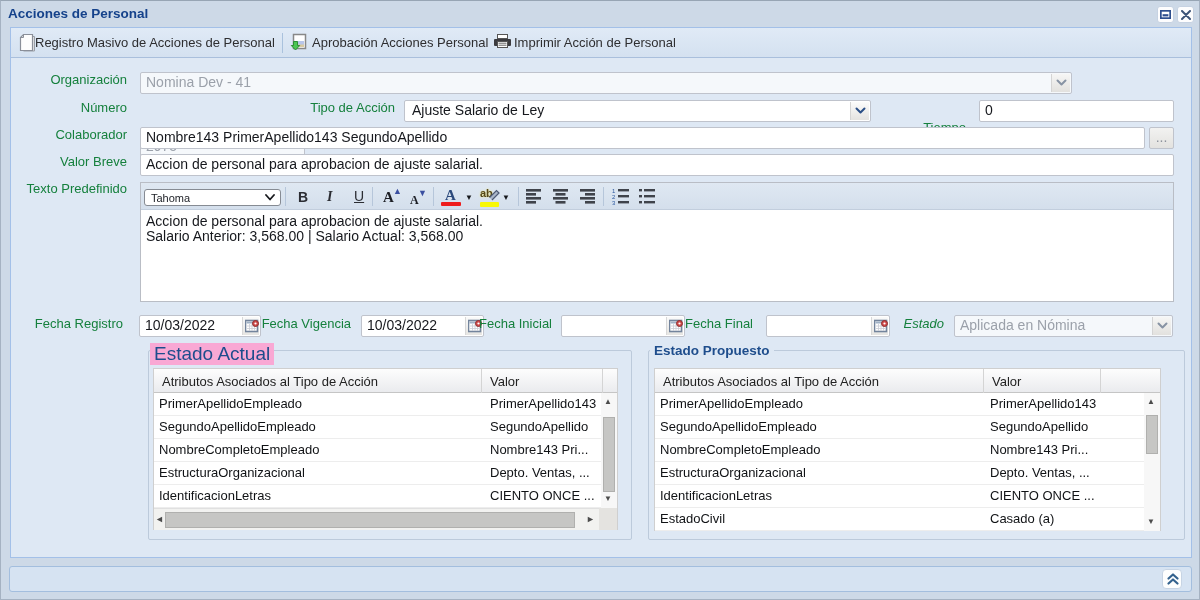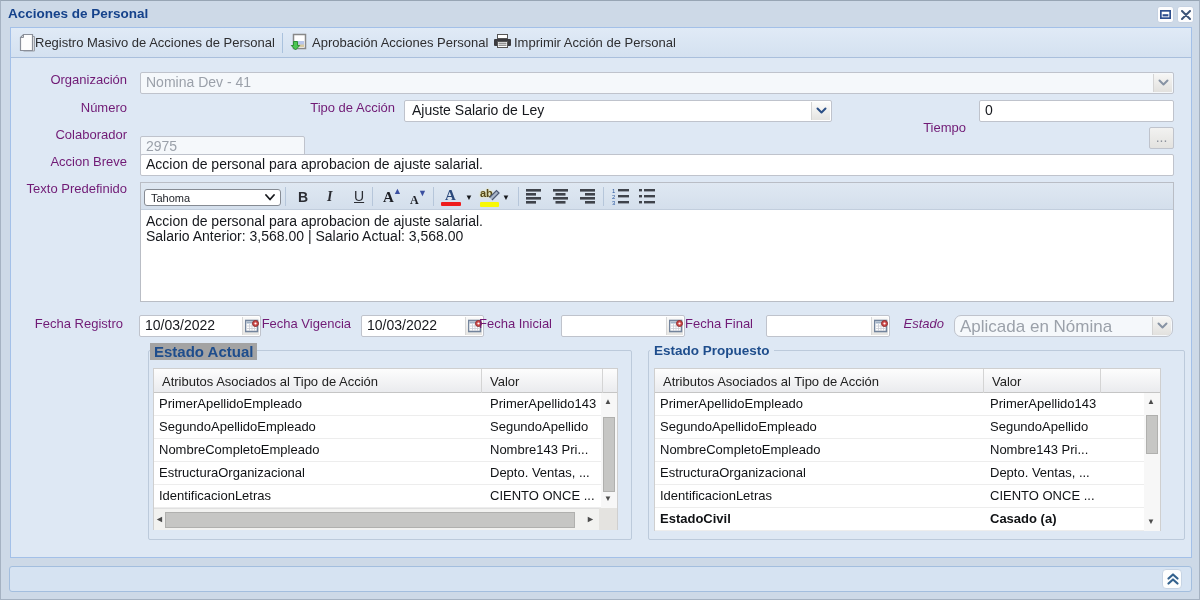--- a/index.html
+++ b/index.html
@@ -25,21 +25,21 @@
   position:absolute; left:9px; top:26px; width:1182px; height:531px;
   border:1px solid #a3c0e8; background:#dee8f4;
 }
 #toolbar {
   position:absolute; left:0; top:0; width:1180px; height:30px;
   background:linear-gradient(#e0eaf6,#d4e1f0);
   border-bottom:1px solid #a9bfdc;
 }
 .tbtext { position:absolute; top:7px; font-size:13px; color:#2e2e30; }
 .tbsep { position:absolute; top:5px; width:1px; height:20px; background:#aac2dd; }
-label.frm { position:absolute; font-size:13px; color:#701a75; text-align:right; }
+label.frm { position:absolute; font-size:13px; color:#15803d; text-align:right; }
 .fld {
   position:absolute; height:22px; background:#fff;
   border:1px solid #bfc3cc; border-radius:2px;
   font-size:14px; color:#16181d; padding:1px 0 0 5px;
   white-space:nowrap; overflow:hidden;
 }
 .fld.dis { background:#f5f8fb; color:#9ba1aa; }
 .trigger {
   position:absolute; top:1px; right:1px; width:19px; height:18px;
   background:linear-gradient(#fcfcfb,#e4e3e0); border-left:1px solid #d4d4d4;
@@ -101,42 +101,43 @@
         <rect x="3.5" y="0.5" width="10" height="4" fill="#fff" stroke="#555"></rect>
         <path d="M1 5 h15 a1 1 0 0 1 1 1 v5 a1 1 0 0 1 -1 1 h-15 a1 1 0 0 1 -1 -1 v-5 a1 1 0 0 1 1 -1 z" fill="#3b3b3f"></path>
         <rect x="3.5" y="7.5" width="10" height="6" fill="#fff" stroke="#555"></rect>
         <rect x="4.5" y="8.7" width="8" height="1" fill="#666"></rect>
         <rect x="4.5" y="10.7" width="8" height="1" fill="#666"></rect>
       </svg>
       <div class="tbtext" style="left:503px;">Imprimir Acción de Personal</div>
     </div>
     <div id="formarea" style="position:absolute;left:0;top:0;width:1180px;height:564px;">
       <label class="frm" style="left:0;top:44px;width:116px;">Organización</label>
-      <div class="fld dis" style="left:129px;top:44px;width:1034px;">Nomina Dev - 41
+      <div class="fld dis" style="left:129px;top:44px;width:932px;">Nomina Dev - 41
         <div class="trigger" style="background:linear-gradient(#f6f6f5,#e2e1de);">
             <svg width="11" height="8" viewBox="0 0 11 8">
               <path d="M1.5 1.5 L5.5 5.5 L9.5 1.5" fill="none" stroke="#8793a4" stroke-width="2" stroke-linecap="round" stroke-linejoin="round"></path>
             </svg>
           </div>
       </div>
       <label class="frm" style="left:0;top:72px;width:116px;">Número</label>
       <div class="fld dis" style="left:129px;top:72px;width:165px;margin-top:36px;">2975</div>
       <label class="frm" style="left:260px;top:72px;width:124px;">Tipo de Acción</label>
-      <div class="fld" style="left:393px;top:72px;width:428px;padding-left:7px;">Ajuste Salario de Ley
+      <div class="fld" style="left:393px;top:72px;width:467px;padding-left:7px;">Ajuste Salario de Ley
         <div class="trigger">
             <svg width="11" height="8" viewBox="0 0 11 8">
               <path d="M1.5 1.5 L5.5 5.5 L9.5 1.5" fill="none" stroke="#2b4f86" stroke-width="2" stroke-linecap="round" stroke-linejoin="round"></path>
             </svg>
           </div>
       </div>
       <label class="frm" style="left:830px;top:72px;width:125px;margin-top:20px;">Tiempo</label>
       <div class="fld" style="left:968px;top:72px;width:195px;">0</div>
       <label class="frm" style="left:0;top:99px;width:116px;">Colaborador</label>
+      <div class="fld" style="left:129px;top:99px;width:1005px;">Nombre143 PrimerApellido143 SegundoApellido</div>
       <div class="fld dis" style="left:1138px;top:99px;width:25px;color:#8d939c;padding-left:0;text-align:center;background:linear-gradient(#f2f2f1,#e3e2df);">...</div>
-      <label class="frm" style="left:0;top:126px;width:116px;">Accion Breve</label>
+      <label class="frm" style="left:0;top:126px;width:116px;">Valor Breve</label>
       <div class="fld" style="left:129px;top:126px;width:1034px;">Accion de personal para aprobacion de ajuste salarial.</div>
       <label class="frm" style="left:0;top:153px;width:116px;">Texto Predefinido</label>
       <div class="abs" style="left:129px;top:154px;width:1034px;height:120px;border:1px solid #b9bdc5;background:#fff;">
         <div class="abs" style="left:0;top:0;width:1032px;height:27px;background:linear-gradient(#dfe8f2,#d4dfec);border-bottom:1px solid #c2cedd;">
           <div class="abs" style="left:3px;top:6px;width:137px;height:17px;background:#fff;border:1px solid #868b93;border-radius:3px;font-size:11px;color:#1b1e24;padding:2px 0 0 6px;">Tahoma
             <svg class="abs" style="right:5px;top:4px;" width="10" height="7" viewBox="0 0 10 7">
                 <path d="M1 1 L5 5.5 L9 1" fill="none" stroke="#17191d" stroke-width="1.8" stroke-linecap="round" stroke-linejoin="round"></path>
               </svg>
           </div>
           <div class="tbsep" style="left:144px;top:4px;height:19px;background:#b6c6da;"></div>
@@ -253,29 +254,29 @@
               <rect x="1.5" y="2.5" width="10" height="2" fill="#9fb0c4"></rect>
               <g stroke="#c9ccd4" stroke-width="0.8">
                 <path d="M2 7 h9 M2 9.5 h9 M4.5 5 v7 M7 5 v7 M9.5 5 v7"></path>
               </g>
               <circle cx="10.5" cy="4.5" r="3" fill="#cf4a4a" stroke="#8e2f2f" stroke-width="1"></circle>
               <circle cx="10.5" cy="4.5" r="1.1" fill="#fff"></circle>
             </svg>
           </span>
         </div>
       <label class="frm" style="left:833px;top:288px;width:100px;font-style:italic;">Estado</label>
-      <div class="fld dis" style="left:943px;top:287px;width:219px;font-size:17px;border-radius:7px;">Aplicada en Nómina
+      <div class="fld dis" style="left:943px;top:287px;width:219px;font-size:14px;">Aplicada en Nómina
         <div class="trigger" style="background:linear-gradient(#f6f6f5,#e2e1de);">
             <svg width="11" height="8" viewBox="0 0 11 8">
               <path d="M1.5 1.5 L5.5 5.5 L9.5 1.5" fill="none" stroke="#8793a4" stroke-width="2" stroke-linecap="round" stroke-linejoin="round"></path>
             </svg>
           </div>
       </div>
       <div class="abs" style="left:137px;top:322px;width:484px;height:190px;border:1px solid #bccadb;border-radius:2px;"></div>
-      <div class="abs" style="left:139px;top:315px;padding:0 4px;background:#a3a3a3;font-size:15px;font-weight:bold;color:#1e4d8c;">Estado Actual</div>
+      <div class="abs" style="left:139px;top:315px;padding:0 4px;background:#f9a8d4;font-size:19px;font-weight:normal;color:#1e4d8c;">Estado Actual</div>
       <div class="abs" style="left:637px;top:322px;width:537px;height:190px;border:1px solid #bccadb;border-radius:2px;"></div>
       <div class="abs" style="left:639px;top:315px;padding:0 4px;background:#dee8f4;font-size:13.5px;font-weight:bold;color:#1e4d8c;">Estado Propuesto</div>
 
       <div class="abs" style="left:142px;top:340px;width:465px;height:162px;background:#fff;border:1px solid #cfcfcf;">
         <div class="abs ghead" style="left:0;top:0;width:463px;height:24px;">
           <div class="abs" style="left:8px;top:5px;font-size:13px;color:#222;">Atributos Asociados al Tipo de Acción</div>
           <div class="abs" style="left:327px;top:0;width:1px;height:24px;background:#d4d4d4;"></div>
           <div class="abs" style="left:336px;top:5px;font-size:13px;color:#222;">Valor</div>
           <div class="abs" style="left:448px;top:0;width:1px;height:24px;background:#d4d4d4;"></div>
         </div>
@@ -335,21 +336,21 @@
               <span class="c2r">Nombre143 Pri...</span>
             </div>
           <div class="grow" style="top:69px;">
               <span class="c1">EstructuraOrganizacional</span>
               <span class="c2r">Depto. Ventas, ...</span>
             </div>
           <div class="grow" style="top:92px;">
               <span class="c1">IdentificacionLetras</span>
               <span class="c2r">CIENTO ONCE ...</span>
             </div>
-          <div class="grow" style="top:115px;font-weight:bold;">
+          <div class="grow" style="top:115px;">
               <span class="c1">EstadoCivil</span>
               <span class="c2r">Casado (a)</span>
             </div>
           <div class="abs" style="left:489px;top:0;width:16px;height:138px;background:#f7f7f7;">
             <div class="sbarr" style="top:4px;">▲</div>
             <div class="abs" style="left:2px;top:22px;width:12px;height:39px;background:#c6c6c4;border:1px solid #b0b0ae;"></div>
             <div class="sbarr" style="top:124px;">▼</div>
           </div>
         </div>
       </div>

